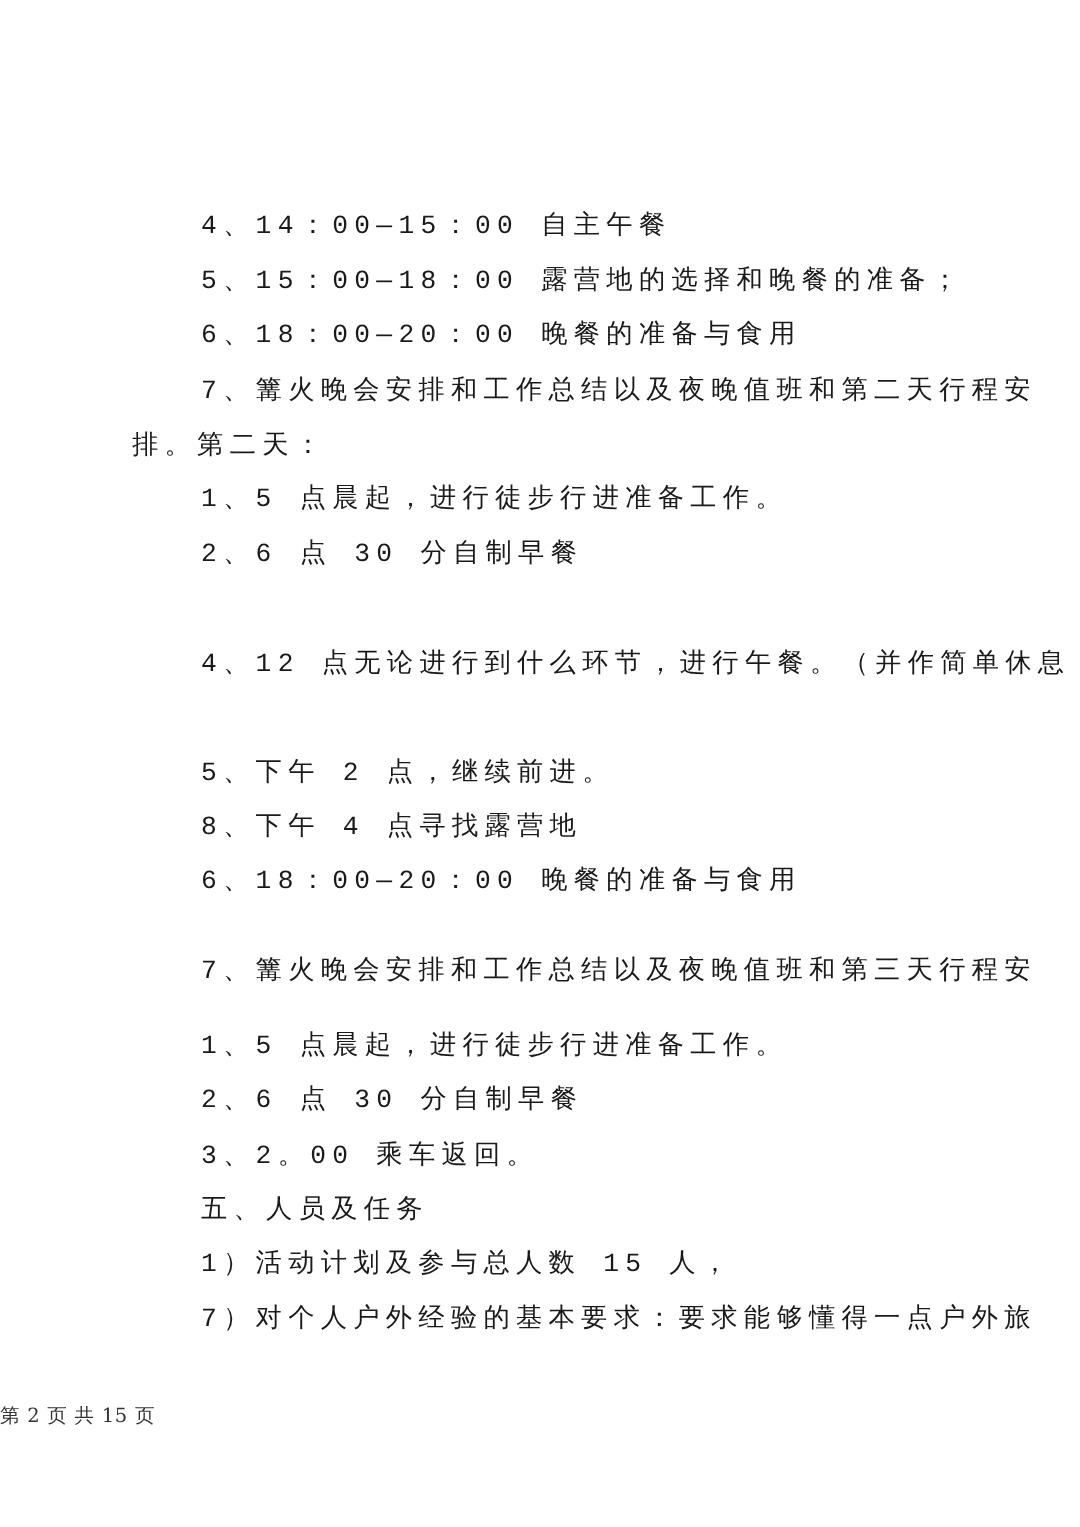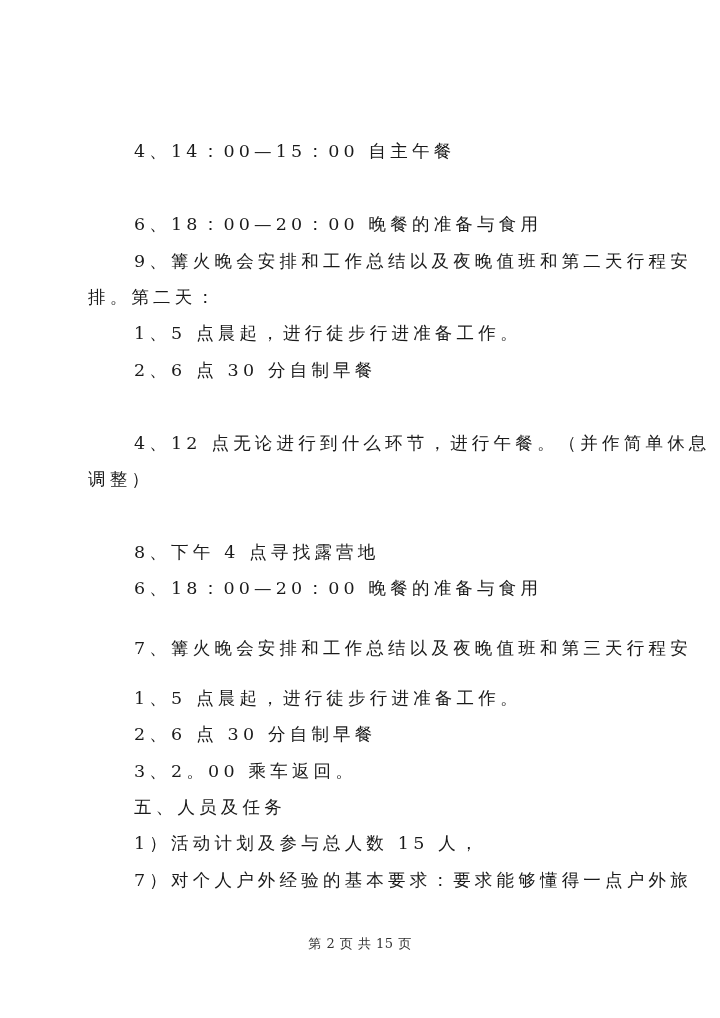--- a/index.html
+++ b/index.html
@@ -5,38 +5,39 @@
   html, body { margin: 0; padding: 0; }
   body {
     width: 720px; height: 1018px; background: #ffffff; position: relative; overflow: hidden;
     font-family: "DejaVu Serif", "Liberation Serif", serif; color: #1a1a1a;
   }
   .page { position: absolute; left: 0; top: 0; width: 720px; height: 1018px; }
   .line {
     position: absolute; left: 88px; width: 560px; font-size: 17.5px; letter-spacing: 4.2px;
     white-space: nowrap; line-height: 22px;
   }
-  .indent { left: 134px; }
+  .indent { left: 134px; font-family: Liberation Mono, monospace; }
   .footer {
-    position: absolute; top: 935px; left: 0; width: 720px; text-align: center;
+    position: absolute; top: 935px; left: 0; width: 720px; text-align: left;
     font-size: 13px; color: #333; letter-spacing: 0.5px;
   }
 </style>
 </head>
 <body>
 
 <div class="page">
   <div class="line indent" style="top:140px">4、14：00—15：00 自主午餐</div>
+  <div class="line indent" style="top:177px">5、15：00—18：00 露营地的选择和晚餐的准备；</div>
   <div class="line indent" style="top:213px">6、18：00—20：00 晚餐的准备与食用</div>
-  <div class="line indent" style="top:250px">9、篝火晚会安排和工作总结以及夜晚值班和第二天行程安</div>
+  <div class="line indent" style="top:250px">7、篝火晚会安排和工作总结以及夜晚值班和第二天行程安</div>
   <div class="line" style="top:286px">排。第二天：</div>
   <div class="line indent" style="top:322px">1、5 点晨起，进行徒步行进准备工作。</div>
   <div class="line indent" style="top:359px">2、6 点 30 分自制早餐</div>
   <div class="line indent" style="top:432px">4、12 点无论进行到什么环节，进行午餐。（并作简单休息</div>
-  <div class="line" style="top:468px">调整）</div>
+  <div class="line indent" style="top:505px">5、下午 2 点，继续前进。</div>
   <div class="line indent" style="top:541px">8、下午 4 点寻找露营地</div>
   <div class="line indent" style="top:577px">6、18：00—20：00 晚餐的准备与食用</div>
   <div class="line indent" style="top:637px">7、篝火晚会安排和工作总结以及夜晚值班和第三天行程安</div>
   <div class="line indent" style="top:687px">1、5 点晨起，进行徒步行进准备工作。</div>
   <div class="line indent" style="top:723px">2、6 点 30 分自制早餐</div>
   <div class="line indent" style="top:760px">3、2。00 乘车返回。</div>
   <div class="line indent" style="top:796px">五、人员及任务</div>
   <div class="line indent" style="top:832px">1）活动计划及参与总人数 15 人，</div>
   <div class="line indent" style="top:869px">7）对个人户外经验的基本要求：要求能够懂得一点户外旅</div>
 

